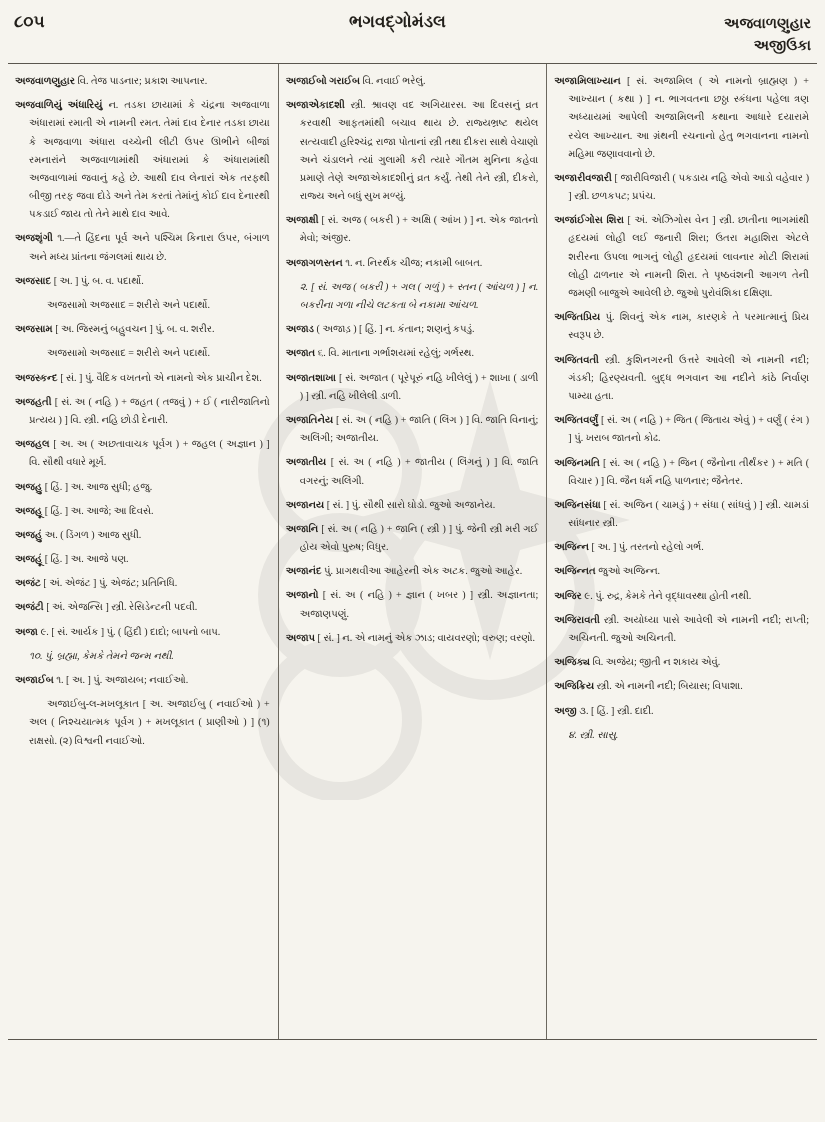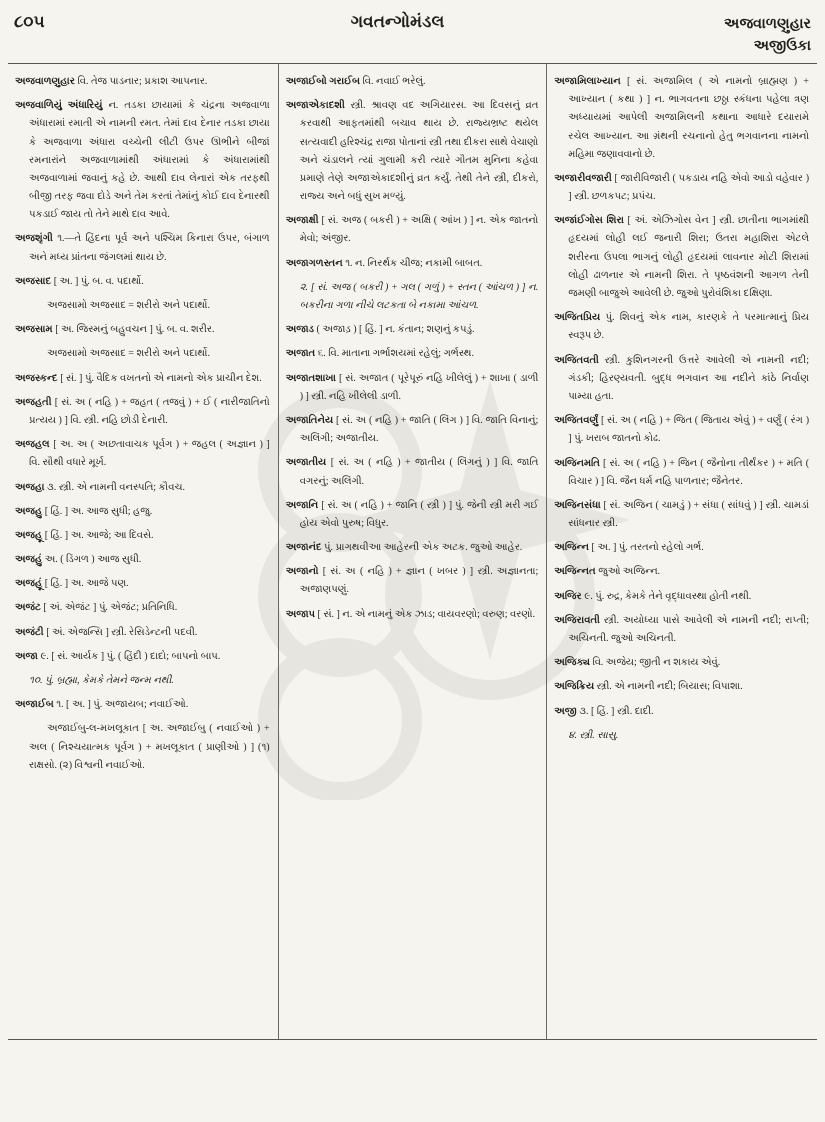--- a/index.html
+++ b/index.html
@@ -38,40 +38,39 @@
       <circle cx="150" cy="360" r="72"></circle>
       <circle cx="300" cy="235" r="95"></circle>
     </g>
     <g fill="#000">
       <path d="M300 20 L330 130 L440 160 L330 190 L300 300 L270 190 L160 160 L270 130 Z"></path>
     </g>
   </svg>
 
   <div class="hdr">
     <div class="pageno">૮૦૫</div>
-    <div class="title">ગવતન્ગોમંડલ</div>
+    <div class="title">ભગવદ્ગોમંડલ</div>
     <div class="running">
       <div>અજવાળણુહાર</div>
       <div>અજીઉકા</div>
     </div>
   </div>
 
   <div class="cols">
     <div class="col">
         <p class="entry"><b class="head">અજવાળણુહાર</b> વિ. તેજ પાડનાર; પ્રકાશ આપનાર.</p>
         <p class="entry"><b class="head">અજવાળિયું અંધારિયું</b> ન. તડકા છાયામાં કે ચંદ્રના અજવાળા અંધારામાં રમાતી એ નામની રમત. તેમાં દાવ દેનાર તડકા છાયા કે અજવાળા અંધારા વચ્ચેની લીટી ઉપર ઊભીને બીજાં રમનારાંને અજવાળામાંથી અંધારામાં કે અંધારામાંથી અજવાળામાં જવાનું કહે છે. આથી દાવ લેનારાં એક તરફથી બીજી તરફ જવા દોડે અને તેમ કરતાં તેમાંનું કોઈ દાવ દેનારથી પકડાઈ જાય તો તેને માથે દાવ આવે.</p>
         <p class="entry"><b class="head">અજશૃંગી</b> ૧.—તે હિંદના પૂર્વ અને પશ્ચિમ કિનારા ઉપર, બંગાળ અને મધ્ય પ્રાંતના જંગલમાં થાય છે.</p>
         <p class="entry"><b class="head">અજસાદ</b> [ અ. ] પું. બ. વ. પદાર્થો.</p>
         <p class="ex">અજસામો અજસાદ = શરીરો અને પદાર્થો.</p>
         <p class="entry"><b class="head">અજસામ</b> [ અ. જિસ્મનું બહુવચન ] પું. બ. વ. શરીર.</p>
         <p class="ex">અજસામો અજસાદ = શરીરો અને પદાર્થો.</p>
         <p class="entry"><b class="head">અજસ્કન્દ</b> [ સં. ] પું. વૈદિક વખતનો એ નામનો એક પ્રાચીન દેશ.</p>
         <p class="entry"><b class="head">અજહતી</b> [ સં. અ ( નહિ ) + જહત ( તજવું ) + ઈ ( નારીજાતિનો પ્રત્યય ) ] વિ. સ્ત્રી. નહિ છોડી દેનારી.</p>
         <p class="entry"><b class="head">અજહલ</b> [ અ. અ ( અછતાવાચક પૂર્વગ ) + જહલ ( અજ્ઞાન ) ] વિ. સૌથી વધારે મૂર્ખ.</p>
-        <p class="entry"><b class="head">અજહા</b> ૩. સ્ત્રી. એ નામની વનસ્પતિ; કૌવચ.</p>
         <p class="entry"><b class="head">અજહુ</b> [ હિં. ] અ. આજ સુધી; હજુ.</p>
         <p class="entry"><b class="head">અજહૂ</b> [ હિં. ] અ. આજે; આ દિવસે.</p>
         <p class="entry"><b class="head">અજહું</b> અ. ( ડિંગળ ) આજ સુધી.</p>
         <p class="entry"><b class="head">અજહૂં</b> [ હિં. ] અ. આજે પણ.</p>
         <p class="entry"><b class="head">અજંટ</b> [ અં. એજંટ ] પું. એજંટ; પ્રતિનિધિ.</p>
         <p class="entry"><b class="head">અજંટી</b> [ અં. એજન્સિ ] સ્ત્રી. રેસિડેન્ટની પદવી.</p>
         <p class="entry"><b class="head">અજા</b> ૯. [ સં. આર્યક ] પું. ( હિંદી ) દાદો; બાપનો બાપ.</p>
         <p class="sub">૧૦. પું. બ્રહ્મા, કેમકે તેમને જન્મ નથી.</p>
         <p class="entry"><b class="head">અજાઈબ</b> ૧. [ અ. ] પું. અજાયબ; નવાઈઓ.</p>
         <p class="ex">અજાઈબુ-લ-મખલૂકાત [ અ. અજાઈબુ ( નવાઈઓ ) + અલ ( નિશ્ચયાત્મક પૂર્વગ ) + મખલૂકાત ( પ્રાણીઓ ) ] (૧) રાક્ષસો. (૨) વિશ્વની નવાઈઓ.</p>
@@ -80,20 +79,21 @@
         <p class="entry"><b class="head">અજાઈબો ગરાઈબ</b> વિ. નવાઈ ભરેલું.</p>
         <p class="entry"><b class="head">અજાએકાદશી</b> સ્ત્રી. શ્રાવણ વદ અગિયારસ. આ દિવસનું વ્રત કરવાથી આફતમાંથી બચાવ થાય છે. રાજ્યભ્રષ્ટ થયેલ સત્યવાદી હરિશ્ચંદ્ર રાજા પોતાનાં સ્ત્રી તથા દીકરા સાથે વેચાણો અને ચંડાલને ત્યાં ગુલામી કરી ત્યારે ગૌતમ મુનિના કહેવા પ્રમાણે તેણે અજાએકાદશીનું વ્રત કર્યું. તેથી તેને સ્ત્રી, દીકરો, રાજ્ય અને બધું સુખ મળ્યું.</p>
         <p class="entry"><b class="head">અજાક્ષી</b> [ સં. અજ ( બકરી ) + અક્ષિ ( આંખ ) ] ન. એક જાતનો મેવો; અંજીર.</p>
         <p class="entry"><b class="head">અજાગળસ્તન</b> ૧. ન. નિરર્થક ચીજ; નકામી બાબત.</p>
         <p class="sub">૨. [ સં. અજ ( બકરી ) + ગલ ( ગળું ) + સ્તન ( આંચળ ) ] ન. બકરીના ગળા નીચે લટકતા બે નકામા આંચળ.</p>
         <p class="entry"><b class="head">અજાડ</b> ( અજાડ઼ ) [ હિં. ] ન. કંતાન; શણનું કપડું.</p>
         <p class="entry"><b class="head">અજાત</b> ૬. વિ. માતાના ગર્ભાશયમાં રહેલું; ગર્ભસ્થ.</p>
         <p class="entry"><b class="head">અજાતશાખા</b> [ સં. અજાત ( પૂરેપૂરું નહિ ખીલેલું ) + શાખા ( ડાળી ) ] સ્ત્રી. નહિ ખીલેલી ડાળી.</p>
         <p class="entry"><b class="head">અજાતિનેય</b> [ સં. અ ( નહિ ) + જાતિ ( લિંગ ) ] વિ. જાતિ વિનાનું; અલિંગી; અજાતીય.</p>
         <p class="entry"><b class="head">અજાતીય</b> [ સં. અ ( નહિ ) + જાતીય ( લિંગનું ) ] વિ. જાતિ વગરનું; અલિંગી.</p>
+        <p class="entry"><b class="head">અજાનય</b> [ સં. ] પું. સૌથી સારો ઘોડો. જુઓ અજાનેય.</p>
         <p class="entry"><b class="head">અજાનિ</b> [ સં. અ ( નહિ ) + જાનિ ( સ્ત્રી ) ] પું. જેની સ્ત્રી મરી ગઈ હોય એવો પુરુષ; વિધુર.</p>
         <p class="entry"><b class="head">અજાનંદ</b> પું. પ્રાગથવીઆ આહેરની એક અટક. જુઓ આહેર.</p>
         <p class="entry"><b class="head">અજાનો</b> [ સં. અ ( નહિ ) + જ્ઞાન ( ખબર ) ] સ્ત્રી. અજ્ઞાનતા; અજાણપણું.</p>
         <p class="entry"><b class="head">અજાપ</b> [ સં. ] ન. એ નામનું એક ઝાડ; વાયવરણો; વરુણ; વરણો.</p>
       </div>
     <div class="col">
         <p class="entry"><b class="head">અજામિલાખ્યાન</b> [ સં. અજામિલ ( એ નામનો બ્રાહ્મણ ) + આખ્યાન ( કથા ) ] ન. ભાગવતના છઠ્ઠા સ્કંધના પહેલા ત્રણ અધ્યાયમાં આપેલી અજામિલની કથાના આધારે દયારામે રચેલ આખ્યાન. આ ગ્રંથની રચનાનો હેતુ ભગવાનના નામનો મહિમા જણાવવાનો છે.</p>
         <p class="entry"><b class="head">અજારીવજારી</b> [ જારીવિજારી ( પકડાય નહિ એવો આડો વહેવાર ) ] સ્ત્રી. છળકપટ; પ્રપંચ.</p>
         <p class="entry"><b class="head">અજાંઈગોસ શિરા</b> [ અં. એઝિગોસ વેન ] સ્ત્રી. છાતીના ભાગમાંથી હૃદયમાં લોહી લઈ જનારી શિરા; ઉતરા મહાશિરા એટલે શરીરના ઉપલા ભાગનું લોહી હૃદયમાં લાવનાર મોટી શિરામાં લોહી ઢાળનાર એ નામની શિરા. તે પૃષ્ઠવંશની આગળ તેની જમણી બાજુએ આવેલી છે. જુઓ પુરોવંશિકા દક્ષિણા.</p>
         <p class="entry"><b class="head">અજિતપ્રિય</b> પું. શિવનું એક નામ, કારણકે તે પરમાત્માનું પ્રિય સ્વરૂપ છે.</p>

